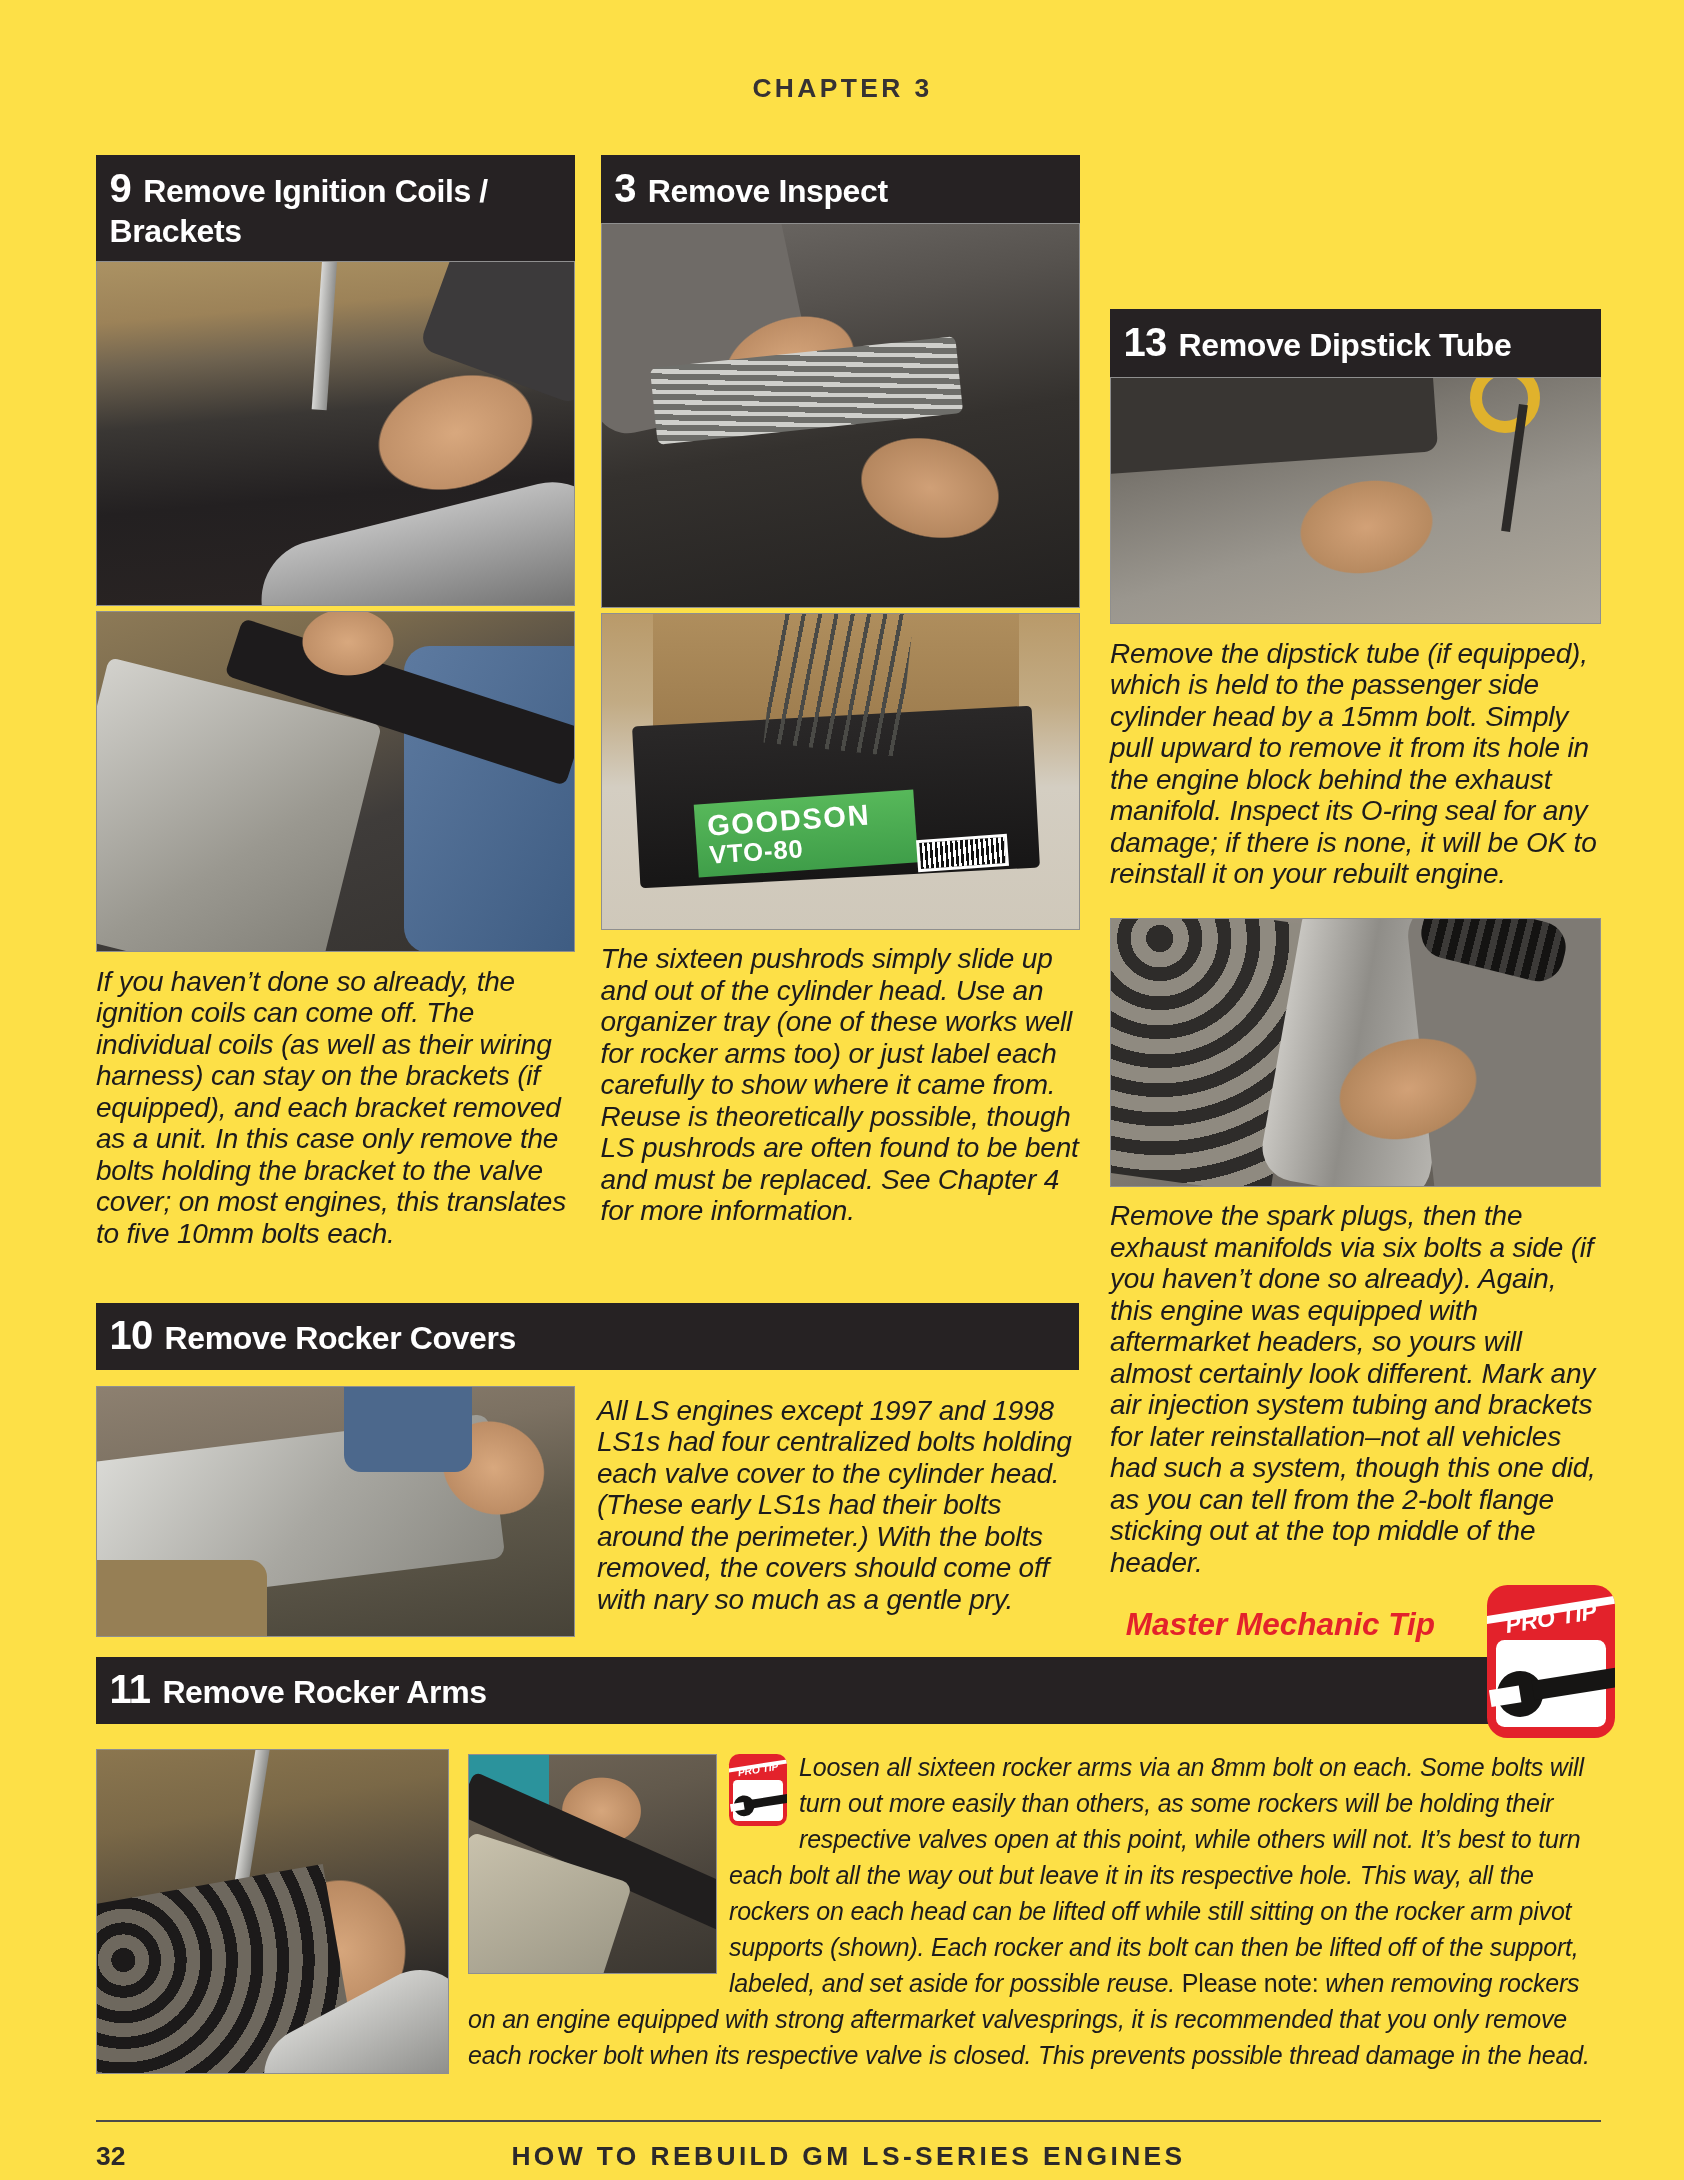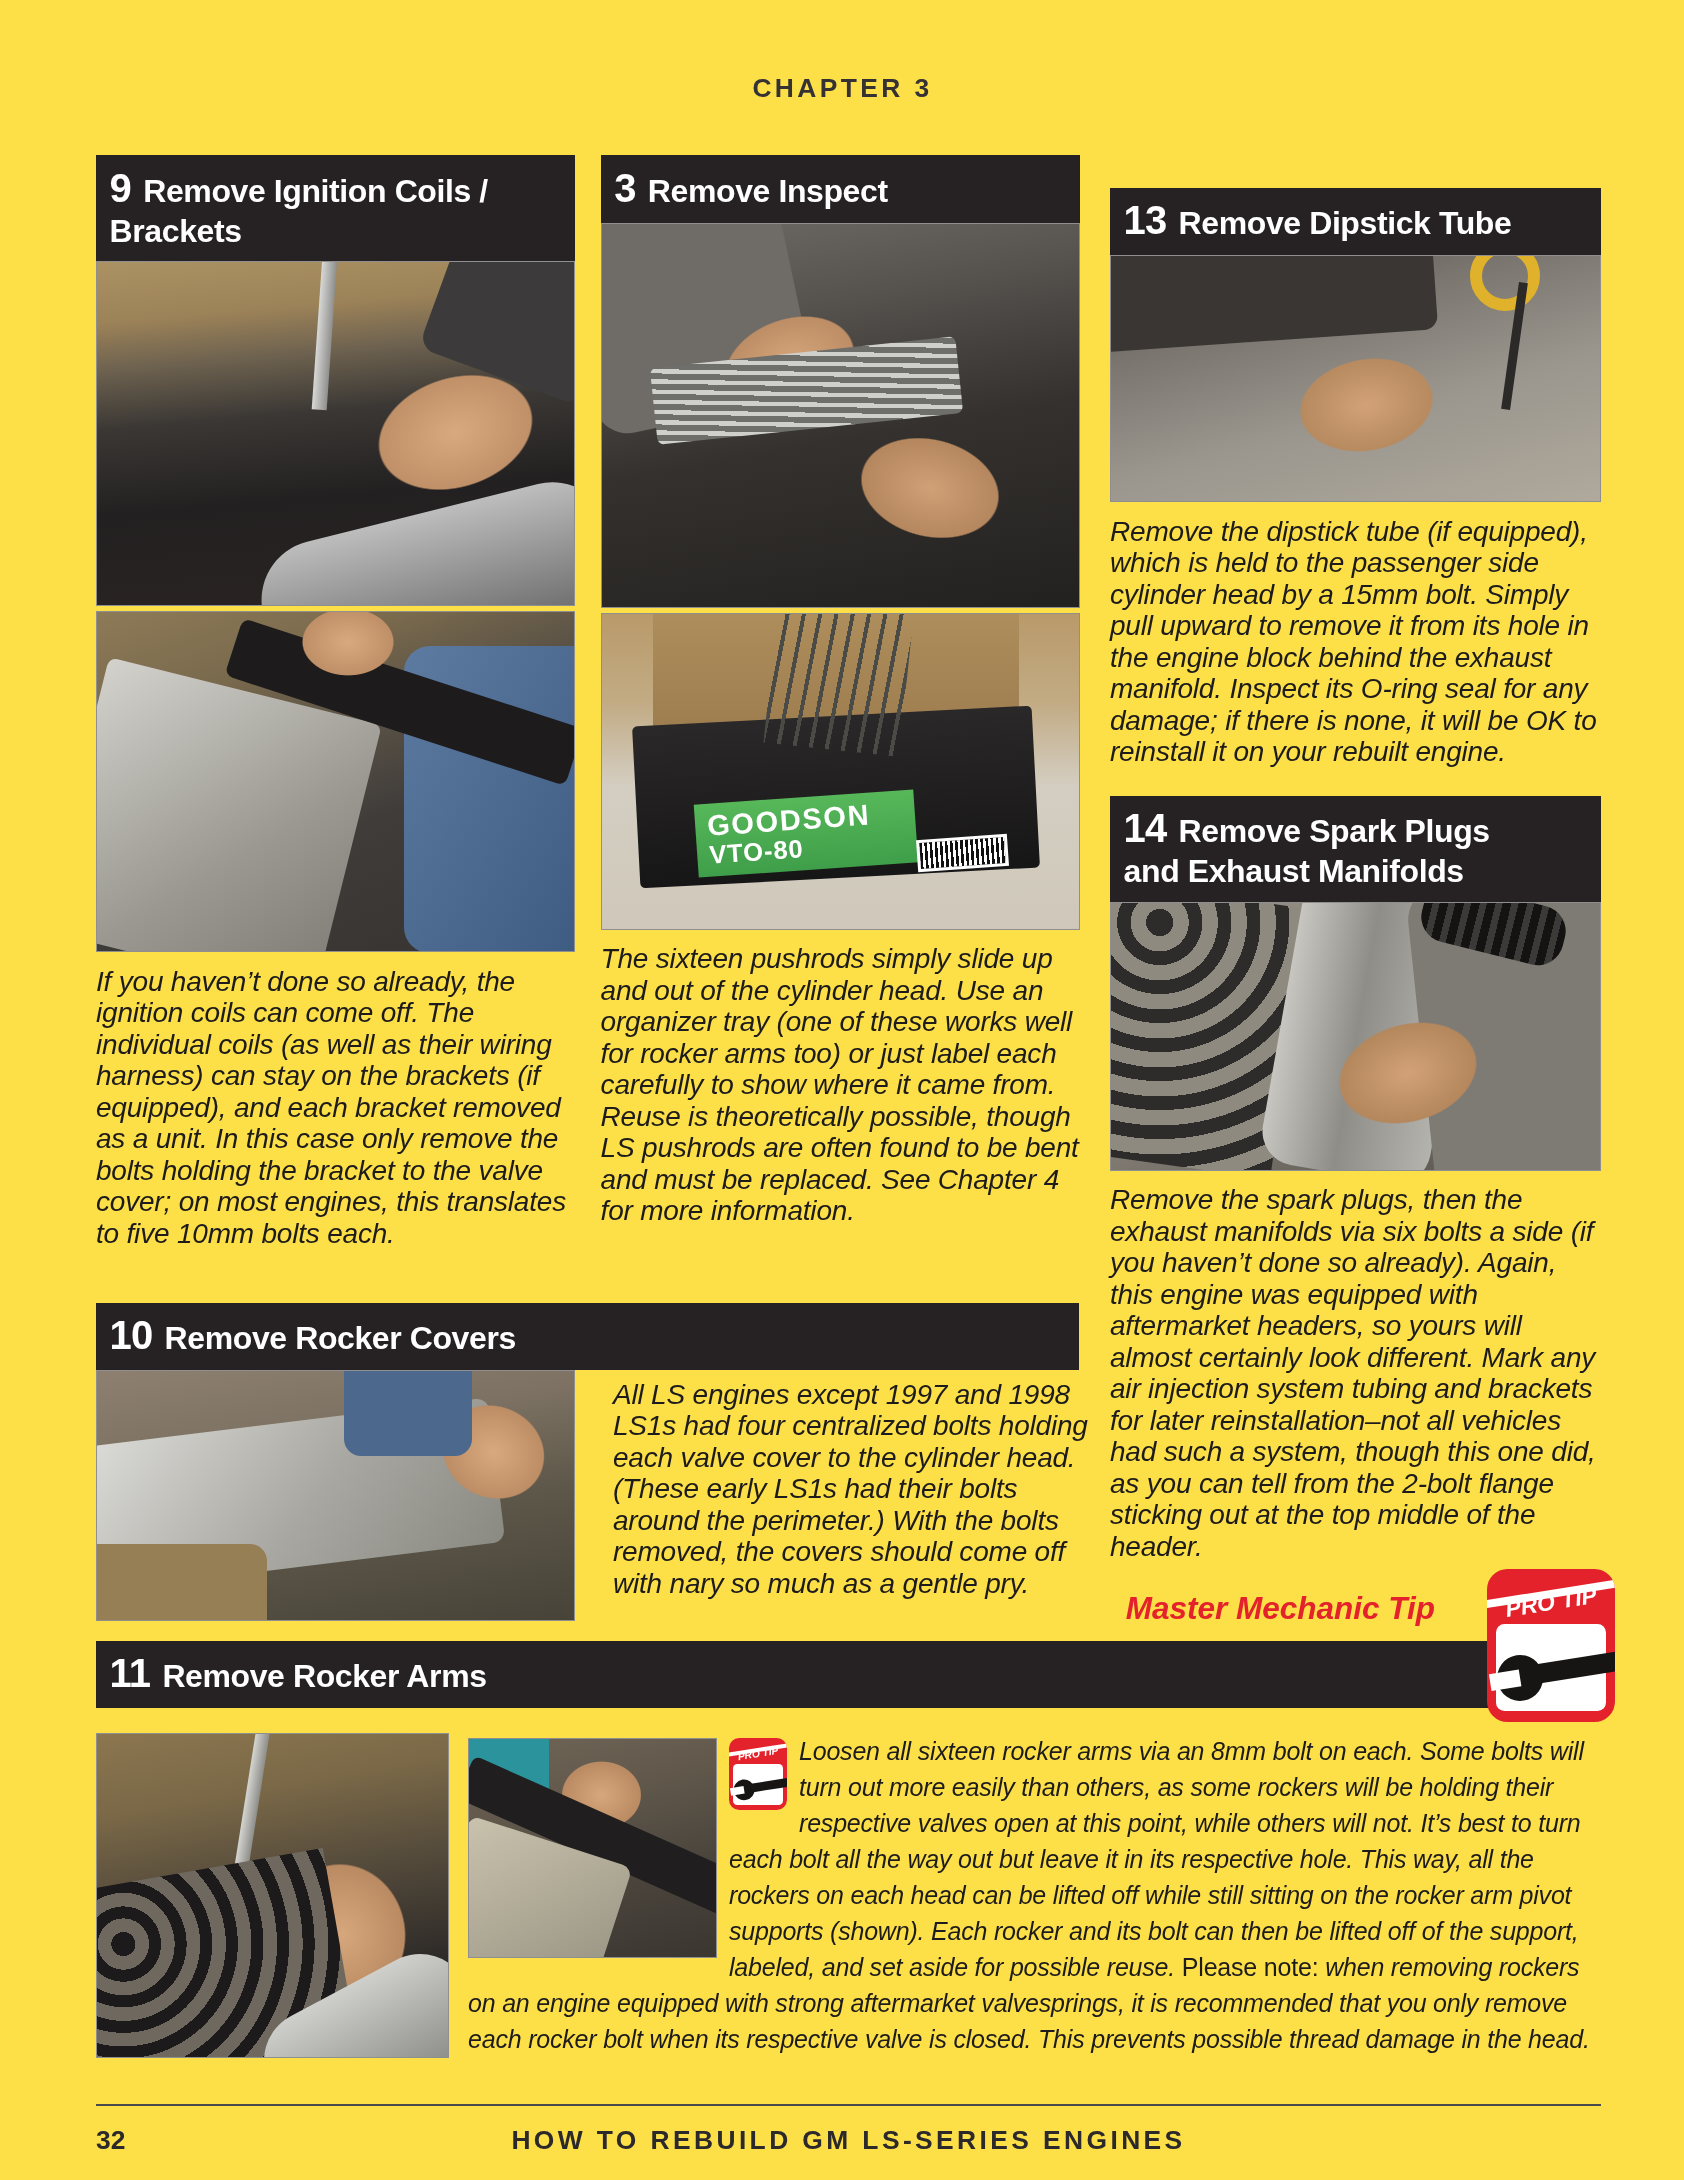--- a/index.html
+++ b/index.html
@@ -21,21 +21,21 @@
   .bar .t  { font-size:32px; font-weight:bold; letter-spacing:-0.4px; }
   .bar.tight { padding-right:102px; }
 
   .photo { position:relative; overflow:hidden; border:0.9px solid #8f8f8f; box-sizing:border-box; background:#777; }
   .photo + .photo { margin-top:5.1px; }
   .blob { position:absolute; }
 
   .caption { font-style:italic; font-size:28px; line-height:31.5px; margin-top:13.6px; letter-spacing:-0.2px; color:#1d1b1c; }
 
   .step10 { margin-top:25.6px; }
-  .s10row { display:flex; gap:38px; margin-top:0; }
+  .s10row { display:flex; gap:22px; margin-top:16px; }
   .s10row .caption { margin-top:8.5px; }
 
   .s14 { margin-top:20.4px; }
 
   .master { color:#e3222b; font-weight:bold; font-style:italic; font-size:31.5px; text-align:right; padding-right:166px; margin-top:12px; white-space:nowrap; }
 
   .step11 { margin-top:13.6px; position:relative; }
   .s11content { margin-top:8.5px; }
   .ph-a { float:left; width:353px; height:325px; margin:0 19px 5.1px 0; }
   .ph-b { float:left; width:249px; height:220px; margin:0 12px 5.1px 0; }
@@ -156,24 +156,20 @@
           <div class="photo" style="height:247px;background:linear-gradient(165deg,#55514c 0%,#7b7770 30%,#9a968e 60%,#b0a99c 100%);">
             <div class="blob" style="left:-17px;top:-17px;width:341px;height:102px;background:#393633;border-radius:13.6px;transform:rotate(-4deg);"></div>
             <div class="blob" style="right:60px;top:-15.3px;width:46px;height:46px;border:12px solid #e0b22c;border-radius:50%;"></div>
             <div class="blob" style="right:82px;top:25.6px;width:8.5px;height:128px;background:#2c2a28;transform:rotate(8deg);"></div>
             <div class="blob" style="left:162px;top:85px;width:187px;height:128px;background:radial-gradient(closest-side,#d2a177,#b78a60 70%,transparent 72%);transform:rotate(-10deg);"></div>
           </div>
           <p class="caption">Remove the dipstick tube (if equipped), which is held to the passenger side cylinder head by a 15mm bolt. Simply pull upward to remove it from its hole in the engine block behind the exhaust manifold. Inspect its O-ring seal for any damage; if there is none, it will be OK to reinstall it on your rebuilt engine.</p>
         </div>
 
         <div class="s14">
-          <div class="bar tight">
-            <span class="num">14</span>
-            <span class="t">&nbsp;<span>Remove Spark Plugs and Exhaust Manifolds</span></span>
-          </div>
           <div class="photo" style="height:269px;background:linear-gradient(150deg,#9a948a 0%,#89837a 35%,#6b665f 70%,#57534d 100%);">
             <div class="blob" style="left:-17px;top:-8.5px;width:196px;height:273px;background:repeating-radial-gradient(circle at 51px 34px,#2e2c2a 0 13.6px,#8f8a80 13.6px 29px);transform:rotate(8deg);"></div>
             <div class="blob" style="left:170px;top:-17px;width:170px;height:290px;background:linear-gradient(90deg,#c8c6c1,#8f8d88 45%,#b5b3ae);border-radius:34px;transform:rotate(10deg);"></div>
             <div class="blob" style="right:-43px;top:-25.6px;width:221px;height:341px;background:#7e7a74;border-radius:34px;transform:rotate(-6deg);"></div>
             <div class="blob" style="right:94px;top:102px;width:196px;height:136px;background:radial-gradient(closest-side,#d2a177,#b4875d 70%,transparent 72%);transform:rotate(-16deg);"></div>
             <div class="blob" style="right:34px;top:-8.5px;width:145px;height:60px;background:repeating-linear-gradient(90deg,#141312 0 8.5px,#3c3a38 8.5px 15.3px);transform:rotate(14deg);border-radius:25.6px;"></div>
           </div>
           <p class="caption">Remove the spark plugs, then the exhaust manifolds via six bolts a side (if you haven’t done so already). Again, this engine was equipped with aftermarket headers, so yours will almost certainly look different. Mark any air injection system tubing and brackets for later reinstallation–not all vehicles had such a system, though this one did, as you can tell from the 2-bolt flange sticking out at the top middle of the header.</p>
         </div>
 

